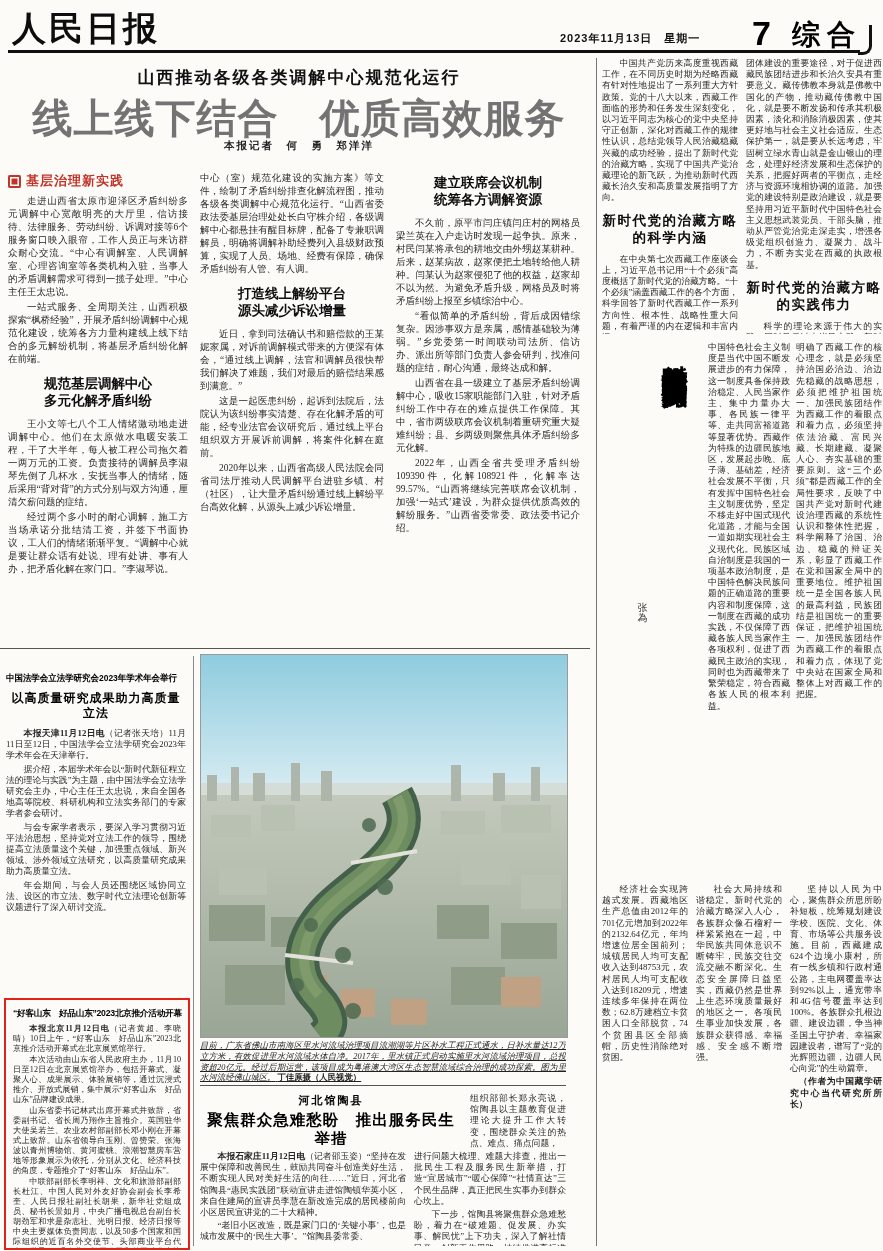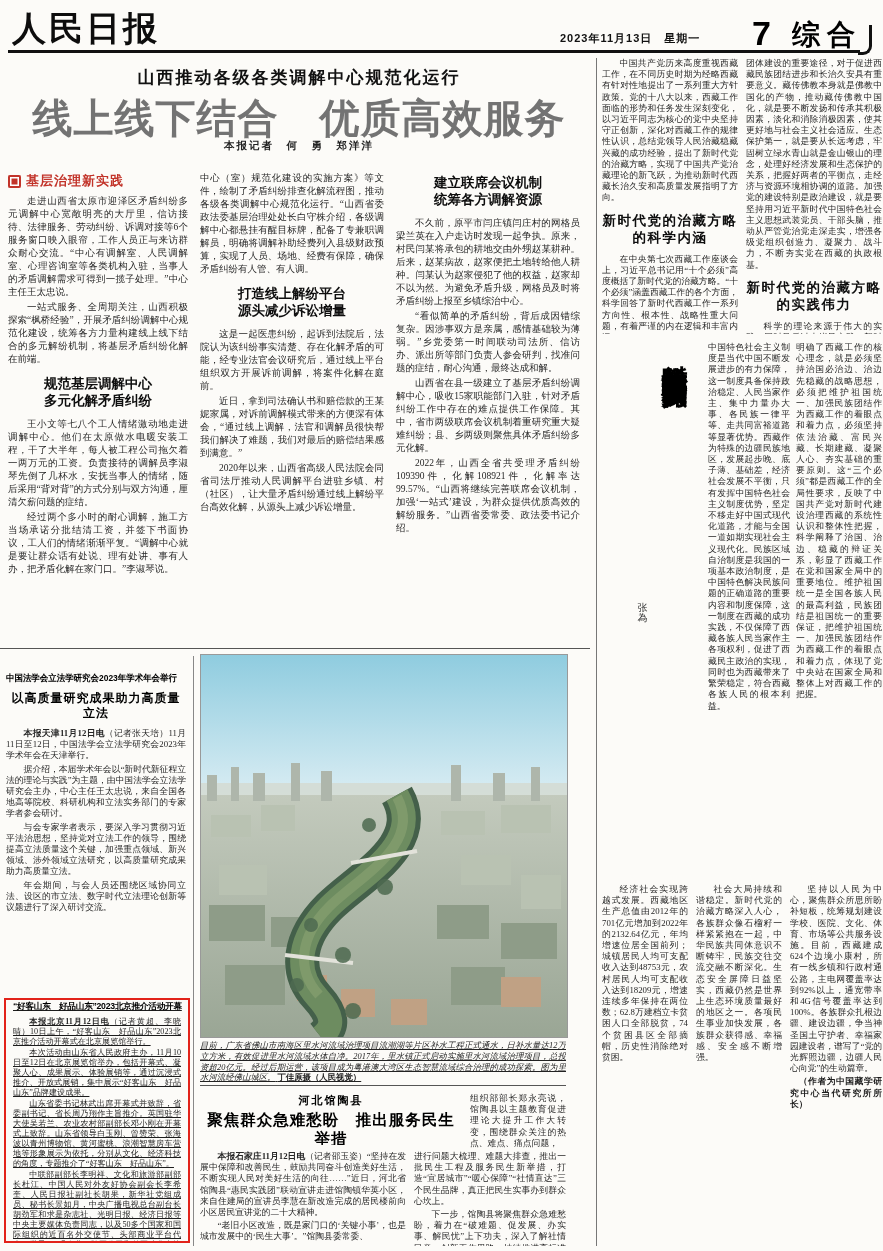--- a/index.html
+++ b/index.html
@@ -29,21 +29,21 @@
   
   .tib-sub{letter-spacing:1.5px;margin:8px 0;}
   .vtitle{writing-mode:vertical-rl;text-orientation:upright;font:900 26px/52px "Liberation Sans",sans-serif;
           letter-spacing:1px;color:#000;height:100%;margin:0 auto;}
   .vauthor{writing-mode:vertical-rl;text-orientation:upright;font:10px/12px "Liberation Serif",serif;color:#333;}
   .tib-credit{font:bold 8.8px/11.2px "Liberation Serif",serif;text-align:justify;text-indent:1em;margin-top:2px;}
   
   .kicker2{font:bold 9.2px/13px "Liberation Sans",sans-serif;white-space:nowrap;transform:scaleX(.92);transform-origin:left center;color:#000;}
   .headline2{font:bold 12px/15px "Liberation Sans",sans-serif;text-align:center;letter-spacing:1px;margin:6px 0 7px;color:#000;}
   
-  .redbox{border:2.5px solid #e2231a;padding:0 7px 4px;background:#fcfbf8;text-decoration:underline;}
+  .redbox{border:2.5px solid #e2231a;padding:7px 7px 4px;background:#fcfbf8;}
   .headline4{font:bold 8.7px/12px "Liberation Sans",sans-serif;text-align:center;letter-spacing:-.3px;white-space:nowrap;margin-bottom:5px;color:#000;}
   .redbox .bt{font-size:8.1px;line-height:10px;margin-bottom:1px;}
   
   .photo-frame{border:1px solid #999;}
   .caption{font:italic 8.4px/10.8px "Liberation Serif",serif;text-align:justify;color:#222;text-decoration:underline;}
   .credit{font-style:normal;font-weight:bold;}
   
   .kicker3{font:bold 11px/14px "Liberation Sans",sans-serif;text-align:center;letter-spacing:2px;color:#000;}
   .headline3{font:bold 15.5px/19px "Liberation Sans",sans-serif;text-align:center;letter-spacing:1px;margin-top:3px;color:#000;}
   b.dl{font-weight:bold;}
@@ -87,22 +87,22 @@
     <p class="bt lead-bt">王小文等七八个工人情绪激动地走进调解中心。他们在太原做水电暖安装工程，干了大半年，每人被工程公司拖欠着一两万元的工资。负责接待的调解员李淑琴先倒了几杯水，安抚当事人的情绪，随后采用“背对背”的方式分别与双方沟通，厘清欠薪问题的症结。</p>
     <p class="bt lead-bt">经过两个多小时的耐心调解，施工方当场承诺分批结清工资，并签下书面协议，工人们的情绪渐渐平复。“调解中心就是要让群众话有处说、理有处讲、事有人办，把矛盾化解在家门口。”李淑琴说。</p>
   </div>
 
   <div class="abs col" style="left:200px;top:172px;width:184px;height:466px;">
     <p class="bt lead-bt noind">中心（室）规范化建设的实施方案》等文件，绘制了矛盾纠纷排查化解流程图，推动各级各类调解中心规范化运行。“山西省委政法委基层治理处处长白守株介绍，各级调解中心都悬挂有醒目标牌，配备了专兼职调解员，明确将调解补助经费列入县级财政预算，实现了人员、场地、经费有保障，确保矛盾纠纷有人管、有人调。</p>
     <div class="subhead">
       <div>打造线上解纷平台</div>
       <div>源头减少诉讼增量</div>
     </div>
+    <p class="bt lead-bt">近日，拿到司法确认书和赔偿款的王某妮家属，对诉前调解模式带来的方便深有体会，“通过线上调解，法官和调解员很快帮我们解决了难题，我们对最后的赔偿结果感到满意。”</p>
     <p class="bt lead-bt">这是一起医患纠纷，起诉到法院后，法院认为该纠纷事实清楚、存在化解矛盾的可能，经专业法官会议研究后，通过线上平台组织双方开展诉前调解，将案件化解在庭前。</p>
-    <p class="bt lead-bt">近日，拿到司法确认书和赔偿款的王某妮家属，对诉前调解模式带来的方便深有体会，“通过线上调解，法官和调解员很快帮我们解决了难题，我们对最后的赔偿结果感到满意。”</p>
     <p class="bt lead-bt">2020年以来，山西省高级人民法院会同省司法厅推动人民调解平台进驻乡镇、村（社区），让大量矛盾纠纷通过线上解纷平台高效化解，从源头上减少诉讼增量。</p>
   </div>
 
   <div class="abs col" style="left:396px;top:172px;width:184px;height:466px;">
     <div class="subhead" style="margin-top:2px;">
       <div>建立联席会议机制</div>
       <div>统筹各方调解资源</div>
     </div>
     <p class="bt lead-bt">不久前，原平市闫庄镇闫庄村的网格员梁兰英在入户走访时发现一起争执。原来，村民闫某将承包的耕地交由外甥赵某耕种。后来，赵某病故，赵家便把土地转给他人耕种。闫某认为赵家侵犯了他的权益，赵家却不以为然。为避免矛盾升级，网格员及时将矛盾纠纷上报至乡镇综治中心。</p>
     <p class="bt lead-bt">“看似简单的矛盾纠纷，背后成因错综复杂。因涉事双方是亲属，感情基础较为薄弱。”乡党委第一时间联动司法所、信访办、派出所等部门负责人参会研判，找准问题的症结，耐心沟通，最终达成和解。</p>

